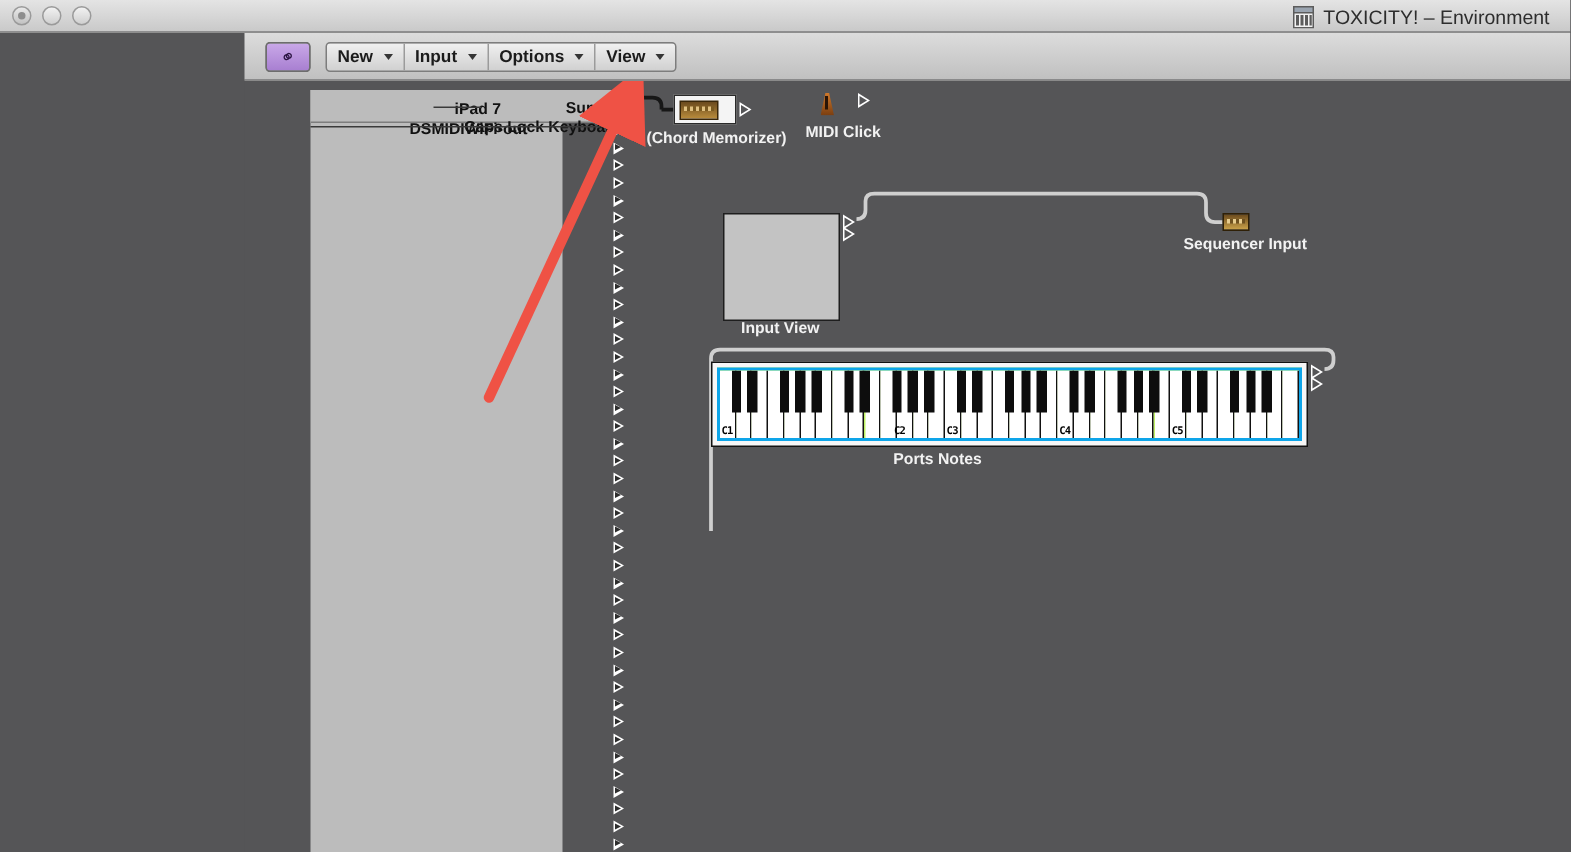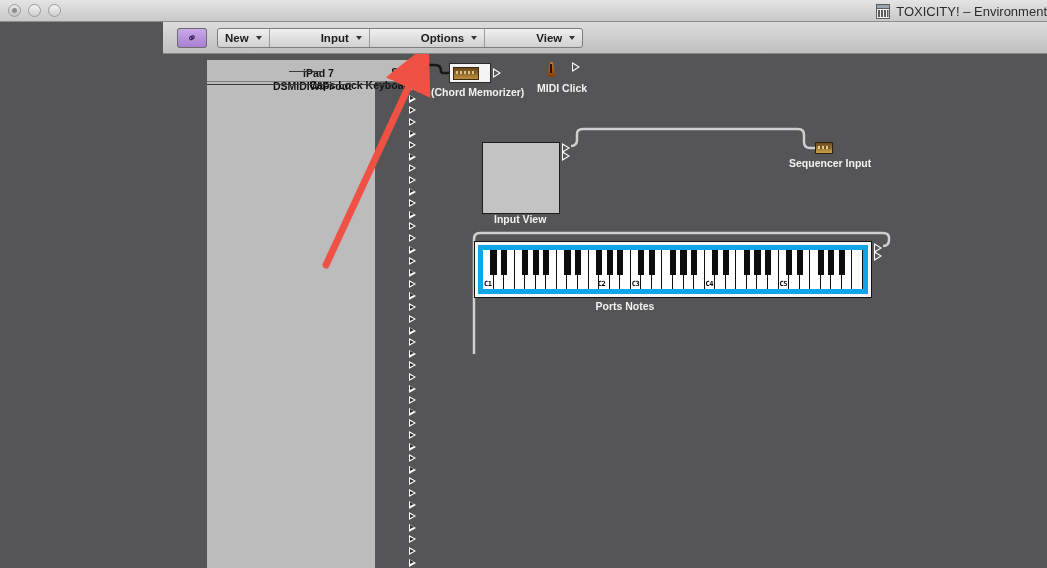--- a/index.html
+++ b/index.html
@@ -20,21 +20,21 @@
   .traffic { position: absolute; left: 8px; top: 4px; display: flex; gap: 7px; }
   .tl { width: 13px; height: 13px; border-radius: 50%;
         background: linear-gradient(#f2f2f2, #cfcfcf);
         border: 1px solid #9a9a9a; }
   .tl.first { background: linear-gradient(#e9e9e9,#c2c2c2); }
   .tl.first::after { content:""; position:absolute; width:5px;height:5px;border-radius:50%;
         background:#8d8d8d; margin:3px 0 0 3px; }
   .title-center {
     position: absolute; left: 0; top: 0; width: 1047px; height: 22px;
     display: flex; align-items: center; justify-content: flex-end;
-    gap: 6px;
+    padding-right: 14px; gap: 6px;
   }
   .title-text { font-size: 13px; color: #2d2d2d; }
   .doc-icon { width: 14px; height: 15px; position: relative; display:inline-block; }
 
   
   .sidebar {
     position: absolute; left: 0; top: 22px; width: 163px; height: 546px;
     background: #c1c1c1; border-right: 1px solid #8a8a8a;
   }
   .inspector-head {
@@ -78,21 +78,21 @@
     border: 1px solid #6d6d6d; display: flex; align-items: center; justify-content: center;
   }
   .tbtn.cable { background: linear-gradient(#c9a8e8, #a87fd1); }
   .tbtn.out   { background: linear-gradient(#b2e8a8, #7fd07a); }
   .glyph-cable { font-size: 12px; color: #2a1440; transform: rotate(-30deg); }
   .glyph-out { font-size: 9px; font-weight: bold; color: #1e3a18; line-height: 1; text-align:center; }
 
   .menugroup {
     display: flex; margin-left: 4px;
     border: 1px solid #7d7d7d; border-radius: 3px; overflow: hidden;
-    background: linear-gradient(#f0f0f0, #d0d0d0); height: 20px; gap: 44px;
+    background: linear-gradient(#f0f0f0, #d0d0d0); height: 20px;
   }
   .menuitem {
     display: flex; align-items: center; gap: 7px;
     padding: 0 7px; font-size: 11.5px; font-weight: bold; color: #1c1c1c;
     border-right: 1px solid #9b9b9b;
   }
   .menuitem:last-child { border-right: none; }
   .menuitem .tri-down { border-left-width:3.5px; border-right-width:3.5px; border-top-width:4.5px; }
 
   
@@ -111,21 +111,21 @@
   }
   .phys-lbl-left-a {
     position: absolute; left: 96px; top: 7px;
     font-size: 10.5px; font-weight: bold; color: #111;
   }
   .phys-lbl-left-b {
     position: absolute; left: 66px; top: 20px;
     font-size: 10.5px; font-weight: bold; color: #111;
   }
   .sum-lbl {
-    position: absolute; right: 4px; top: 6px;
+    position: absolute; right: 18px; top: 6px;
     font-size: 10.5px; font-weight: bold; color: #111;
   }
   .clk-lbl {
     position: absolute; right: 4px; top: 19px;
     font-size: 10.5px; font-weight: bold; color: #111;
   }
   .hrule {
     position: absolute; height: 1px; background: #3a3a3a;
   }
 
@@ -233,21 +233,21 @@
 
   
   .kb-wrap {
     position: absolute; left: 311px; top: 187px;
     width: 398px; height: 57px;
     background: #f7f7f7; border: 1px solid #121212;
     padding: 3px;
   }
   .kb-inner {
     position: relative; width: 100%; height: 100%;
-    background: #bef264; border: 5px solid #0ea5e9;
+    background: #bef264; border: 2px solid #0ea5e9;
     overflow: hidden;
   }
   .wkey {
     position: absolute; top: 0; height: 100%;
     background: #ffffff; border-right: 1px solid #111;
     box-sizing: border-box;
   }
   .bkey {
     position: absolute; top: 0; height: 63%;
     background: #0d0d0d; z-index: 2;

